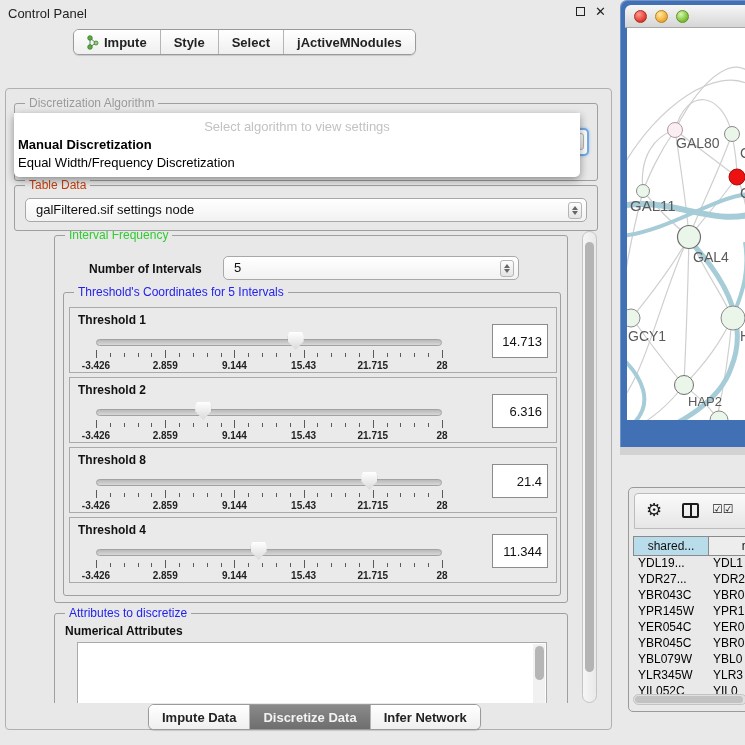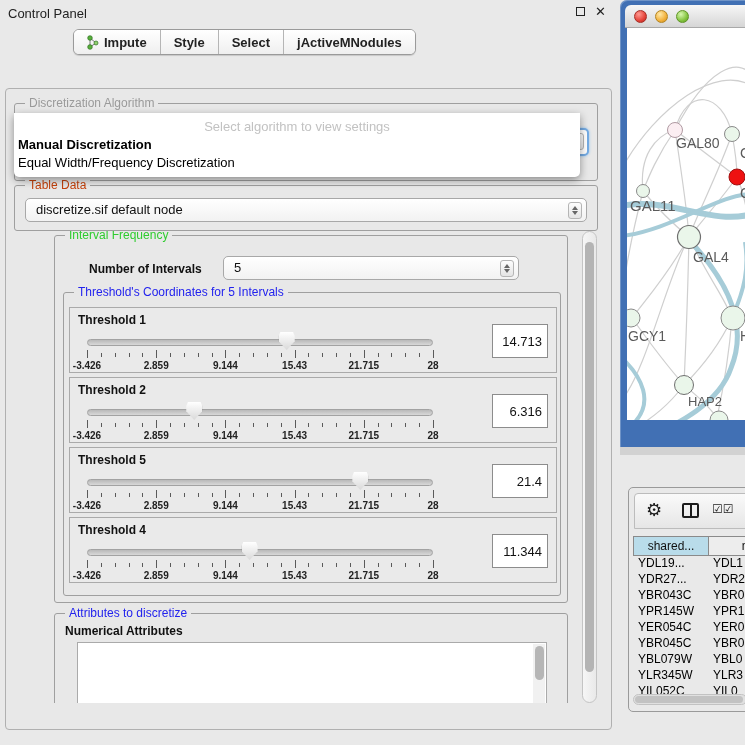--- a/index.html
+++ b/index.html
@@ -52,21 +52,21 @@
   .g-interval { left:42px; top:4px; width:514px; height:368px; }
   .g-interval > .gb-title { color:#2ecc2e; }
   .noi-label { position:absolute; left:34px; top:26px; font-size:12px; font-weight:bold; color:#111; }
   .cb-noi { position:absolute; left:168px; top:20px; width:296px; height:24px; }
 
   .g-thresh { left:8px; top:56px; width:498px; height:304px; }
   .g-thresh > .gb-title { color:#2222ee; }
 
   .th-row { position:absolute; left:5px; width:488px; height:66px; border:1px solid #aaa; background:#eaeaea; }
   .th-title { position:absolute; left:8px; top:5px; font-size:12px; font-weight:bold; color:#111; }
-  .slider { position:absolute; left:17px; top:28px; width:346px; height:30px; }
+  .slider { position:absolute; left:26px; top:28px; width:346px; height:30px; }
   .track { position:absolute; left:0; right:0; top:3px; height:7px; border-radius:4px; background:linear-gradient(#b9b9b9,#d8d8d8); border:1px solid #a2a2a2; }
   .thumb { position:absolute; top:-4px; width:16px; height:18px; background:linear-gradient(#ffffff,#d9d9d9); clip-path:polygon(10% 0,90% 0,100% 22%,100% 52%,50% 100%,0 52%,0 22%); filter:drop-shadow(0 0 1px #777); }
   .ticks { position:absolute; left:0; right:0; top:14px; height:9px; }
   .tick { position:absolute; top:3px; width:1px; height:4px; background:#5a5a5a; }
   .tick.major { top:0; height:8px; }
   .tick-labels { position:absolute; left:0; right:0; top:24px; height:11px; }
   .tick-labels span { position:absolute; transform:translateX(-50%); font-size:10px; font-weight:bold; color:#222; white-space:nowrap; }
   .valbox { position:absolute; right:8px; top:16px; width:56px; height:34px; background:#fff; border:1px solid #8c8c8c; font-family:"Liberation Sans",sans-serif; font-size:13px; text-align:right; padding-right:5px; color:#111; }
 
   .g-attrs { left:42px; top:382px; width:514px; height:110px; }
@@ -163,21 +163,21 @@
 
     <div class="popup">
       <div class="hint">Select algorithm to view settings</div>
       <div class="opt opt1">Manual Discretization</div>
       <div class="opt opt2">Equal Width/Frequency Discretization</div>
     </div>
 
     <div class="groupbox g-tdata">
       <span class="gb-title">Table Data</span>
       <div class="combo cb-tdata">
-        <span>discretize.sif default node</span>
+        <span>galFiltered.sif settings node</span>
         <span class="stepper"></span>
       </div>
     </div>
 
     <div class="viewport">
 
       <div class="groupbox g-interval">
         <span class="gb-title">Interval Frequency</span>
         <span class="noi-label">Number of Intervals</span>
         <div class="combo cb-noi">
@@ -269,21 +269,21 @@
                   <span style="left: 20%;">2.859</span>
                   <span style="left: 40%;">9.144</span>
                   <span style="left: 60%;">15.43</span>
                   <span style="left: 80%;">21.715</span>
                   <span style="left: 100%;">28</span>
                 </div>
             </div>
             <input class="valbox" value="6.316" style="">
           </div>
           <div class="th-row" style="top:154px">
-            <span class="th-title">Threshold 5</span>
+            <span class="th-title">Threshold 8</span>
             <div class="slider">
               <div class="track"></div>
                 <div class="thumb" style="left: calc(79% - 8px);"></div>
               <div class="ticks">
                   <div class="tick major" style="left: 0%;"></div>
                   <div class="tick" style="left: 4%;"></div>
                   <div class="tick" style="left: 8%;"></div>
                   <div class="tick" style="left: 12%;"></div>
                   <div class="tick" style="left: 16%;"></div>
                   <div class="tick major" style="left: 20%;"></div>
@@ -377,20 +377,31 @@
       </div>
 
     </div>
 
     <div class="vscrollbar">
         <div class="vthumb"></div>
       </div>
 
   </div>
 
+  <div class="seg bottom-tabs">
+    <div class="tab">
+        <span>Impute Data</span>
+      </div>
+    <div class="tab active">
+        <span>Discretize Data</span>
+      </div>
+    <div class="tab">
+        <span>Infer Network</span>
+      </div>
+  </div>
 </div>
 
 <div class="right-panel">
   <div class="net-window">
     <div class="net-titlebar">
       <span class="light red"></span>
       <span class="light yellow"></span>
       <span class="light green"></span>
     </div>
     <div class="net-canvas">

